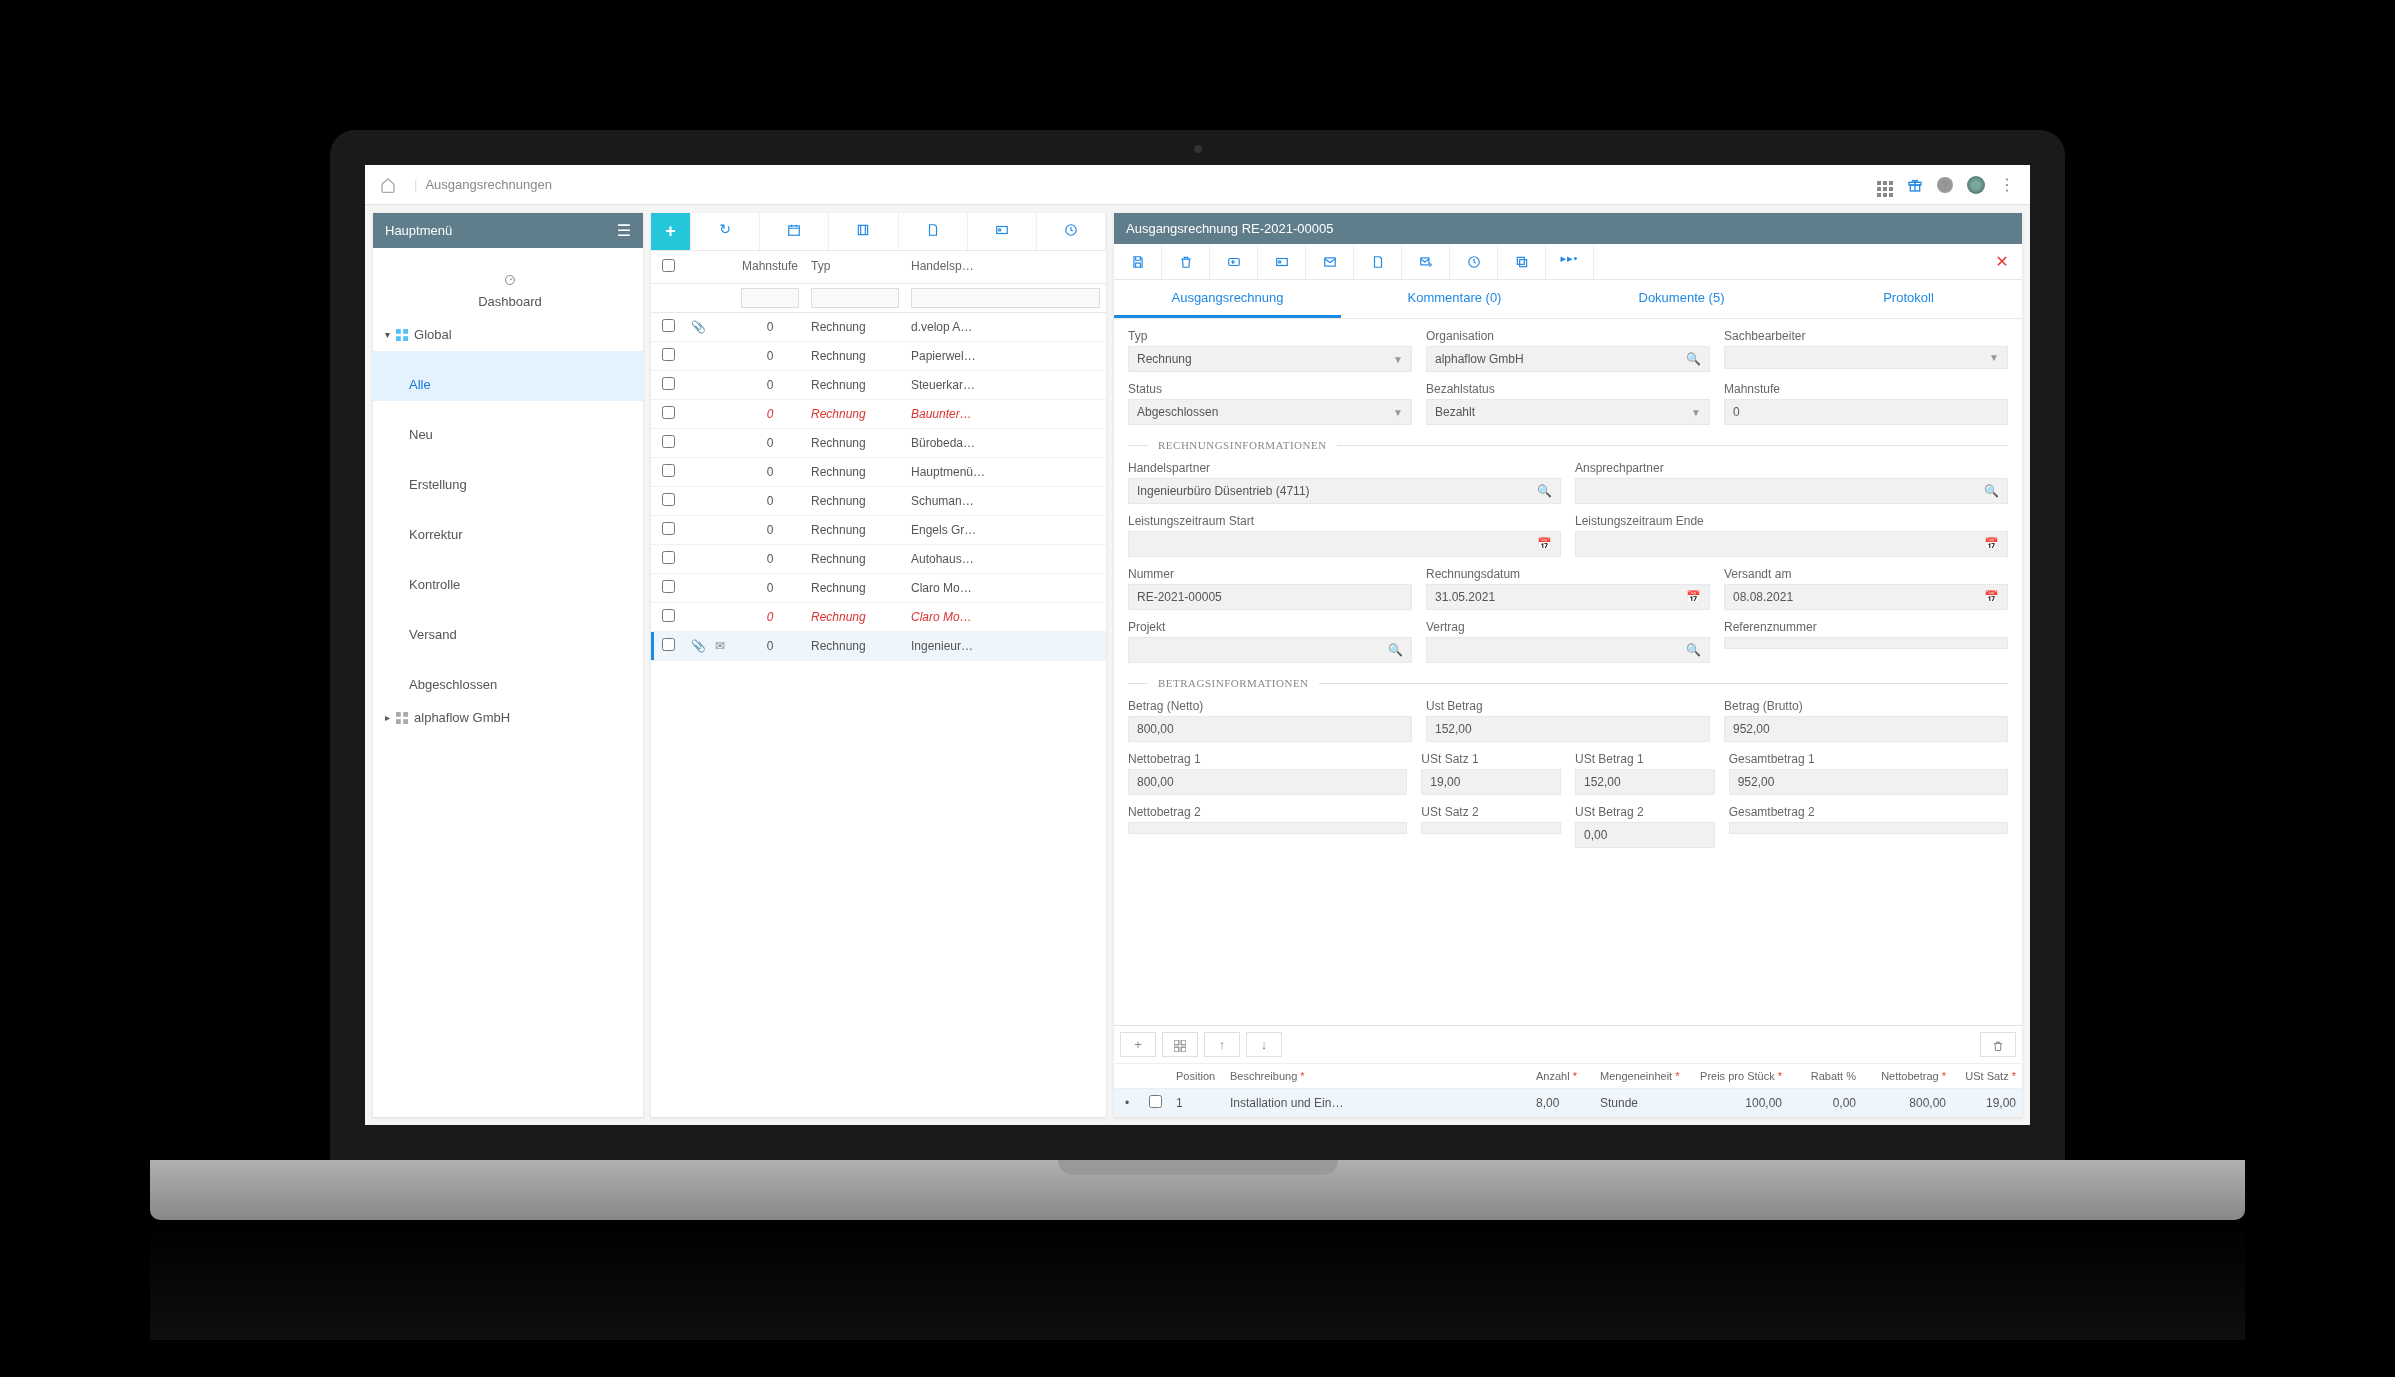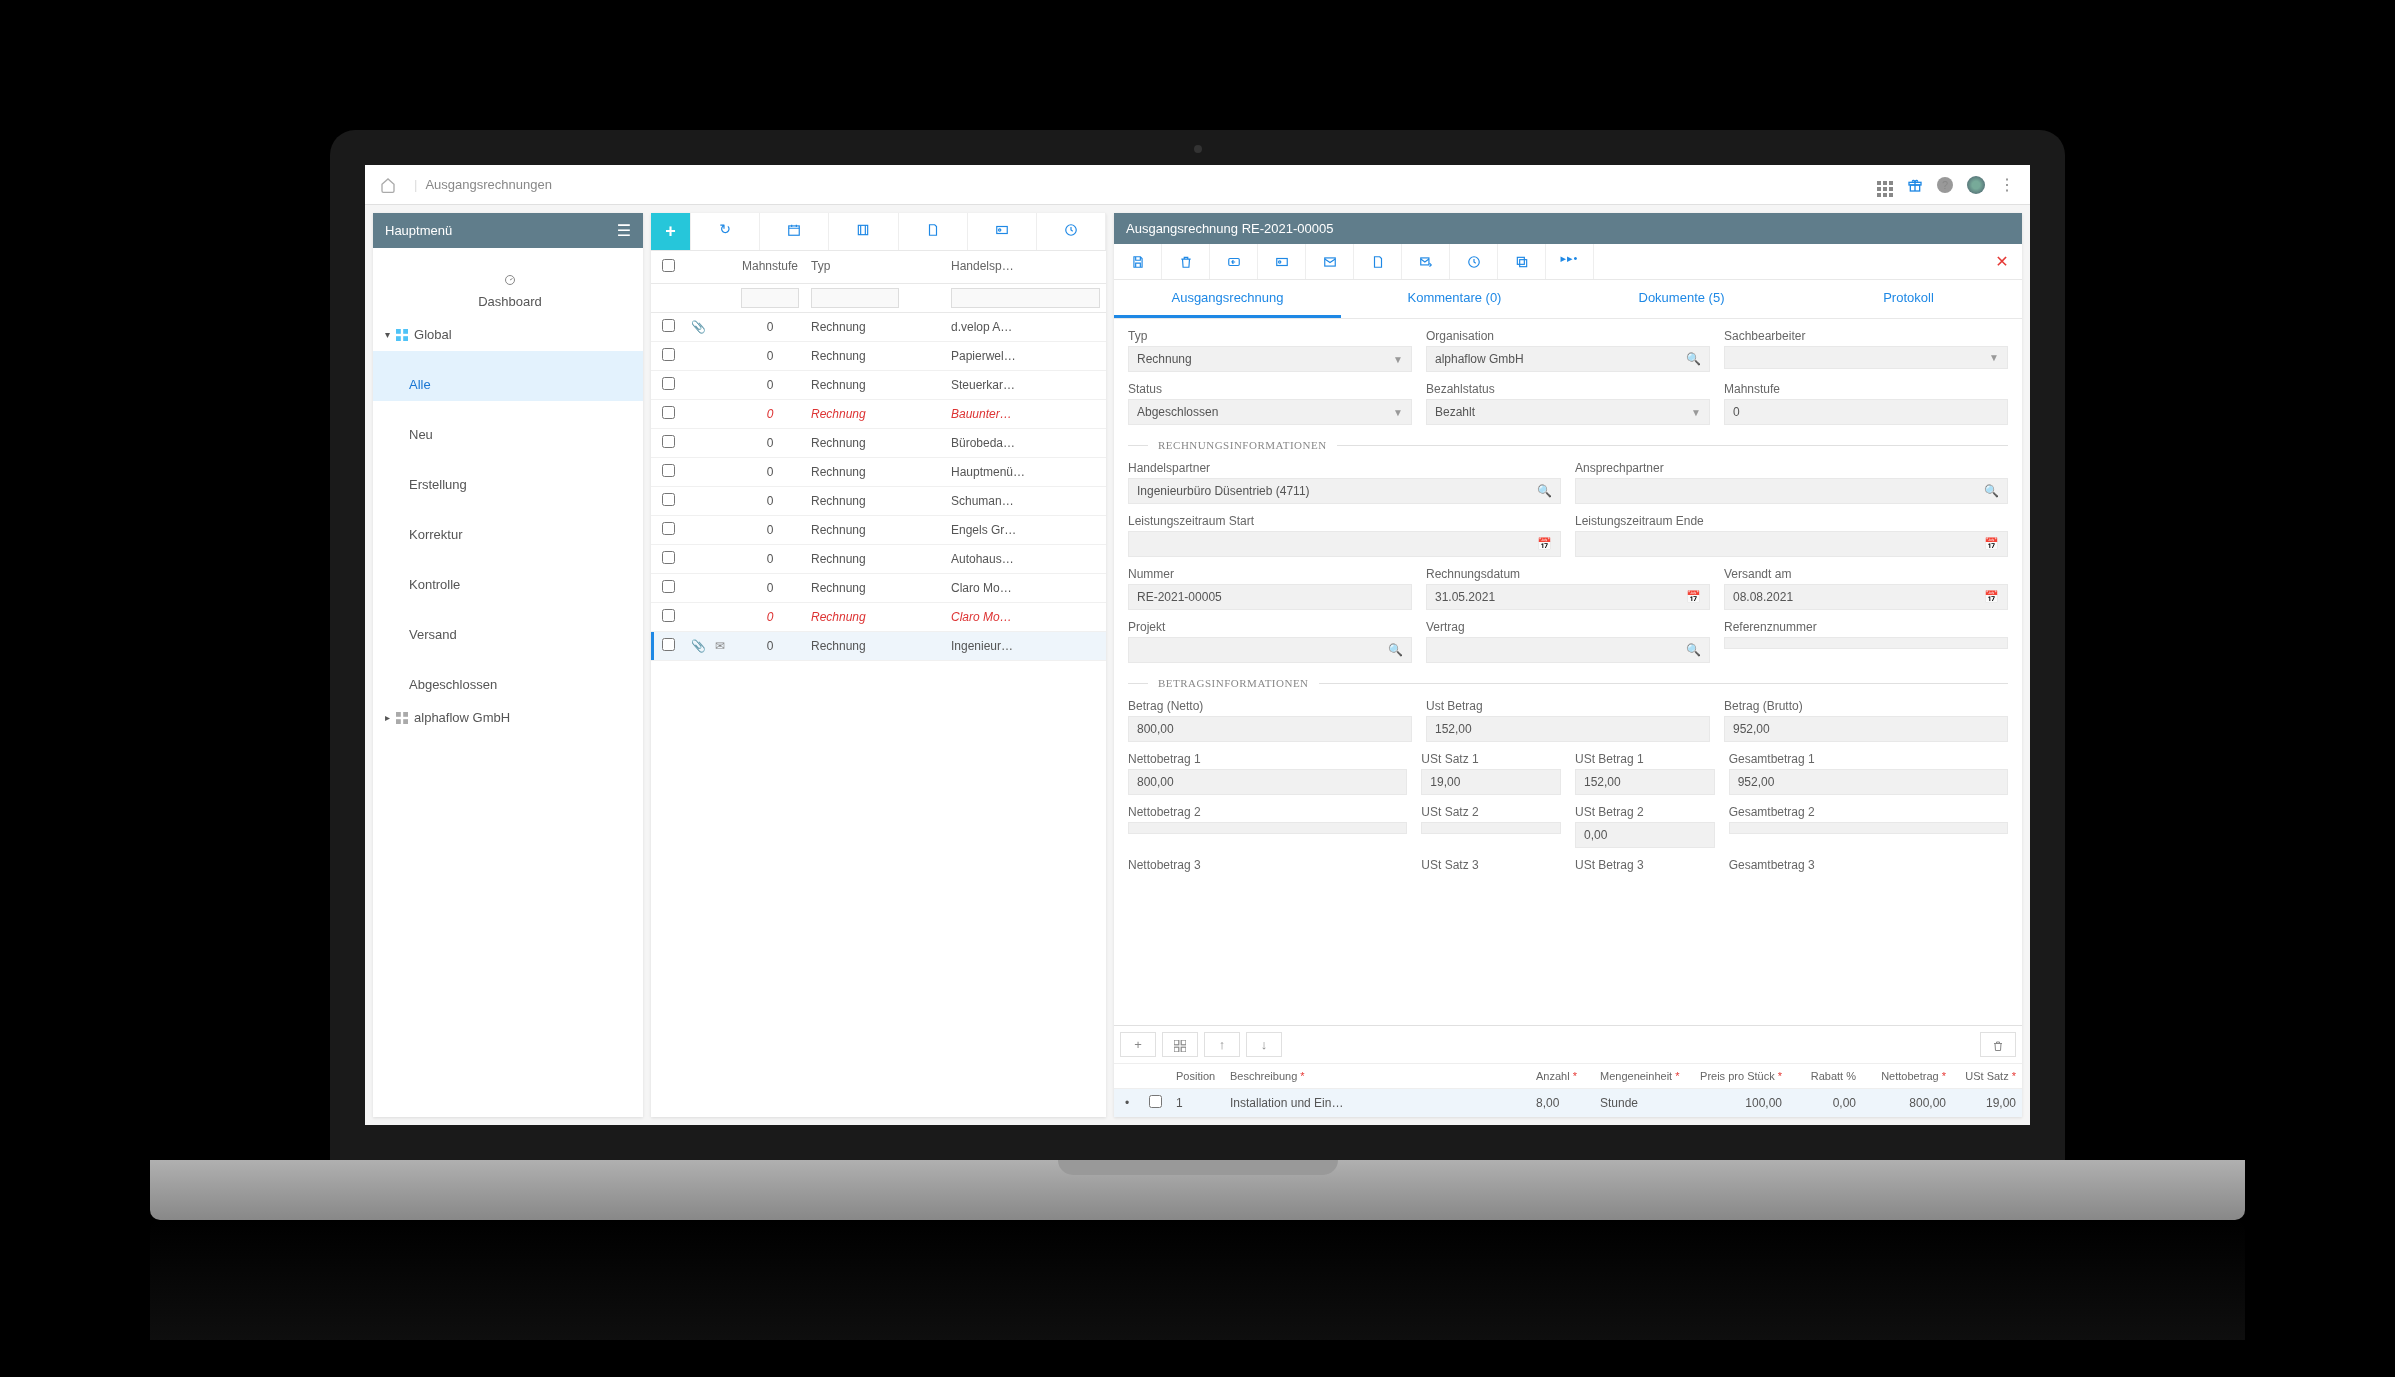--- a/index.html
+++ b/index.html
@@ -82,21 +82,21 @@
 .list-flt .cell { padding: 4px 6px; }
 .row { display: flex; font-size: 12px; color: #555; border-bottom: 1px solid #f0f0f0; align-items:center; }
 .row.selected { background: #eef5fb; box-shadow: inset 3px 0 0 #1e88e5; }
 .row .cell { padding: 6px 6px; white-space: nowrap; overflow: hidden; }
 .row.red { color: #d33; font-style: italic; }
 .c-chk { width: 34px; text-align:center; }
 .c-att { width: 24px; color:#aaa; }
 .c-mail { width: 26px; color:#888; }
 .c-mahn { width: 70px; text-align:center; }
 .c-typ { width: 100px; }
-.c-han { flex: 1; margin-left: 40px; }
+.c-han { flex: 1; }
 input[type=checkbox] { width:13px; height:13px; }
 
 .dtoolbar { display:flex; border-bottom:1px solid #e8e8e8; }
 .dbtn { flex:0 0 48px; text-align:center; padding:8px 0; color:#1e88e5; cursor:pointer; border-right:1px solid #eee; }
 .dbtn.danger { color:#e53935; margin-left:auto; flex:0 0 40px; border-right:none; }
 
 .tabs { display:flex; border-bottom:1px solid #e8e8e8; }
 .tab { flex:1; text-align:center; padding:10px 0; font-size:13px; color:#1e88e5; cursor:pointer; }
 .tab.active { border-bottom: 3px solid #1e88e5; }
 
@@ -597,34 +597,20 @@
                     <span>0,00</span>
                   </div>
                 </div>
               <div class="fld">
                   <label>Gesamtbetrag 2</label>
                   <div class="finput">
                     <span></span>
                   </div>
                 </div>
             </div>
-            <div class="frow">
-              <div class="fld">
-                  <label>Nettobetrag 3</label>
-                </div>
-              <div class="fld" style="flex:0.5">
-                  <label>USt Satz 3</label>
-                </div>
-              <div class="fld" style="flex:0.5">
-                  <label>USt Betrag 3</label>
-                </div>
-              <div class="fld">
-                  <label>Gesamtbetrag 3</label>
-                </div>
-            </div>
           </div>
 
           <div class="positions">
             <div class="ptoolbar">
               <div class="pbtn">+</div>
               <div class="pbtn"><svg width="12" height="12" viewBox="0 0 10 10">
                     <rect x="0" y="0" width="4" height="4" fill="none" stroke="#888"></rect>
                     <rect x="6" y="0" width="4" height="4" fill="none" stroke="#888"></rect>
                     <rect x="0" y="6" width="4" height="4" fill="none" stroke="#888"></rect>
                     <rect x="6" y="6" width="4" height="4" fill="none" stroke="#888"></rect>

